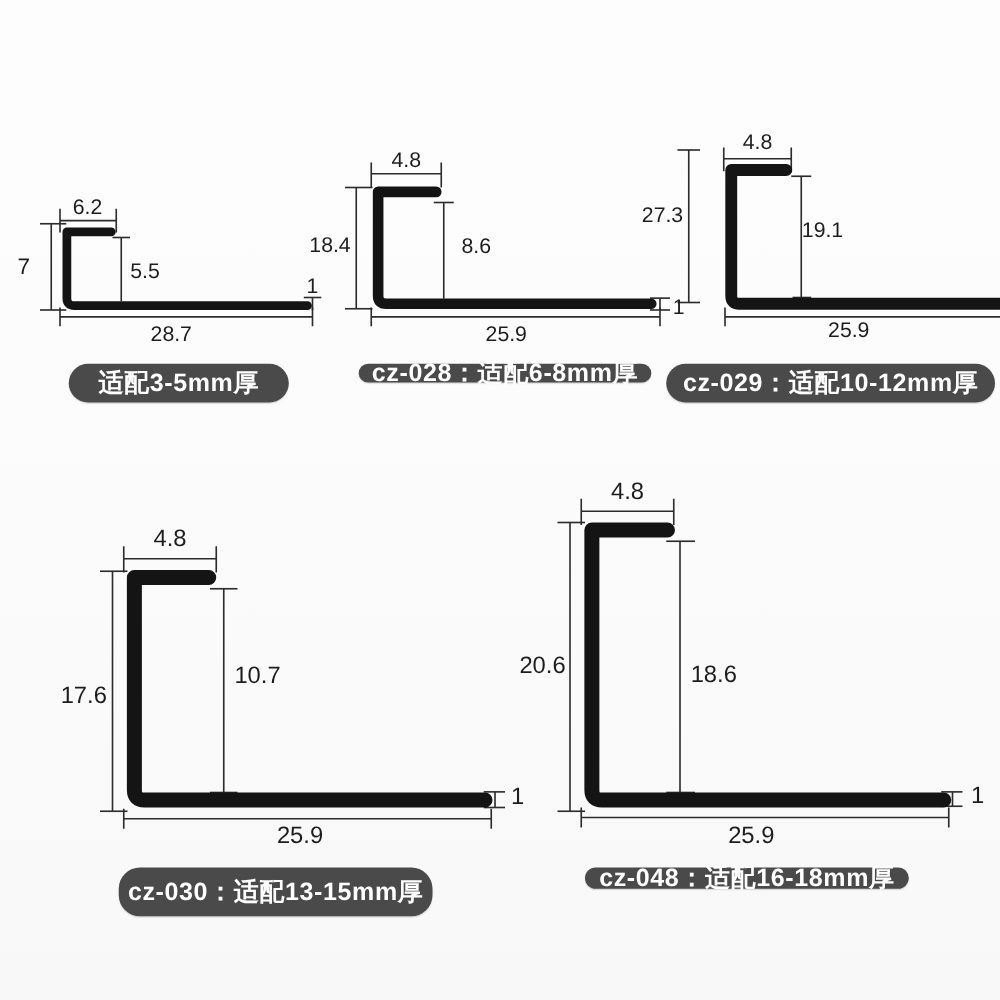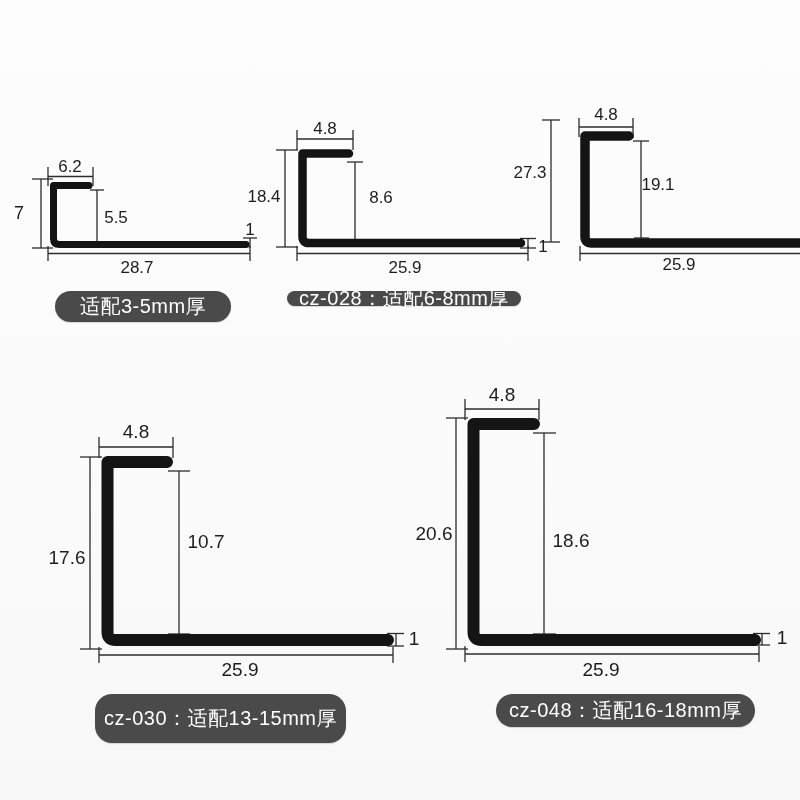--- a/index.html
+++ b/index.html
@@ -14,21 +14,21 @@
   .dimline{stroke:#2c2c2c;stroke-width:1.3;stroke-linecap:butt;}
   .dim{
     position:absolute;transform:translate(-50%,-50%);
     color:#1d1d1d;white-space:nowrap;line-height:1;
   }
   .r1{font-size:17px;}
   .r2{font-size:19px;}
   .badge{
     position:absolute;display:flex;align-items:center;justify-content:center;
     background:#4a4a4a;color:#ffffff;border-radius:17px;
-    font-weight:400;font-size:20px;letter-spacing:.5px;white-space:nowrap;
+    font-weight:700;font-size:20px;letter-spacing:.5px;white-space:nowrap;
     box-shadow:0 1px 1px rgba(0,0,0,.15);
   }
 </style>
 </head>
 <body>
 
 <div class="stage">
 
   <svg class="overlay" viewBox="0 0 800 800">
 
@@ -145,16 +145,17 @@
   <span class="dim r2" style="left:414px;top:638px">1</span>
 
   <span class="dim r2" style="left:502px;top:394px">4.8</span>
   <span class="dim r2" style="left:434px;top:533px">20.6</span>
   <span class="dim r2" style="left:571px;top:540px">18.6</span>
   <span class="dim r2" style="left:601px;top:669px">25.9</span>
   <span class="dim r2" style="left:782px;top:637px">1</span>
 
   <div class="badge" style="left:55px;top:291px;width:176px;height:31px">适配3-5mm厚</div>
   <div class="badge" style="left:287px;top:291px;width:234px;height:15px">cz-028：适配6-8mm厚</div>
-  <div class="badge" style="left:95px;top:694px;width:251px;height:49px">cz-030：适配13-15mm厚</div>
-  <div class="badge" style="left:496px;top:694px;width:259px;height:33px">cz-048：适配16-18mm厚</div>
+  <div class="badge" style="left:533px;top:291px;width:263px;height:31px">cz-029：适配10-12mm厚</div>
+  <div class="badge" style="left:95px;top:694px;width:251px;height:39px">cz-030：适配13-15mm厚</div>
+  <div class="badge" style="left:468px;top:694px;width:259px;height:17px">cz-048：适配16-18mm厚</div>
 
 </div>
 
 </body></html>

